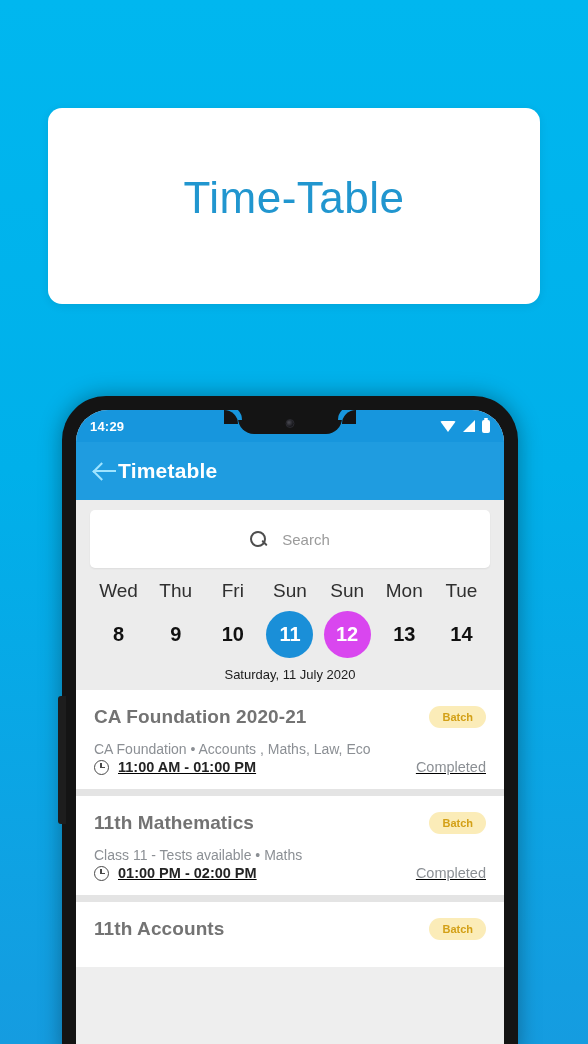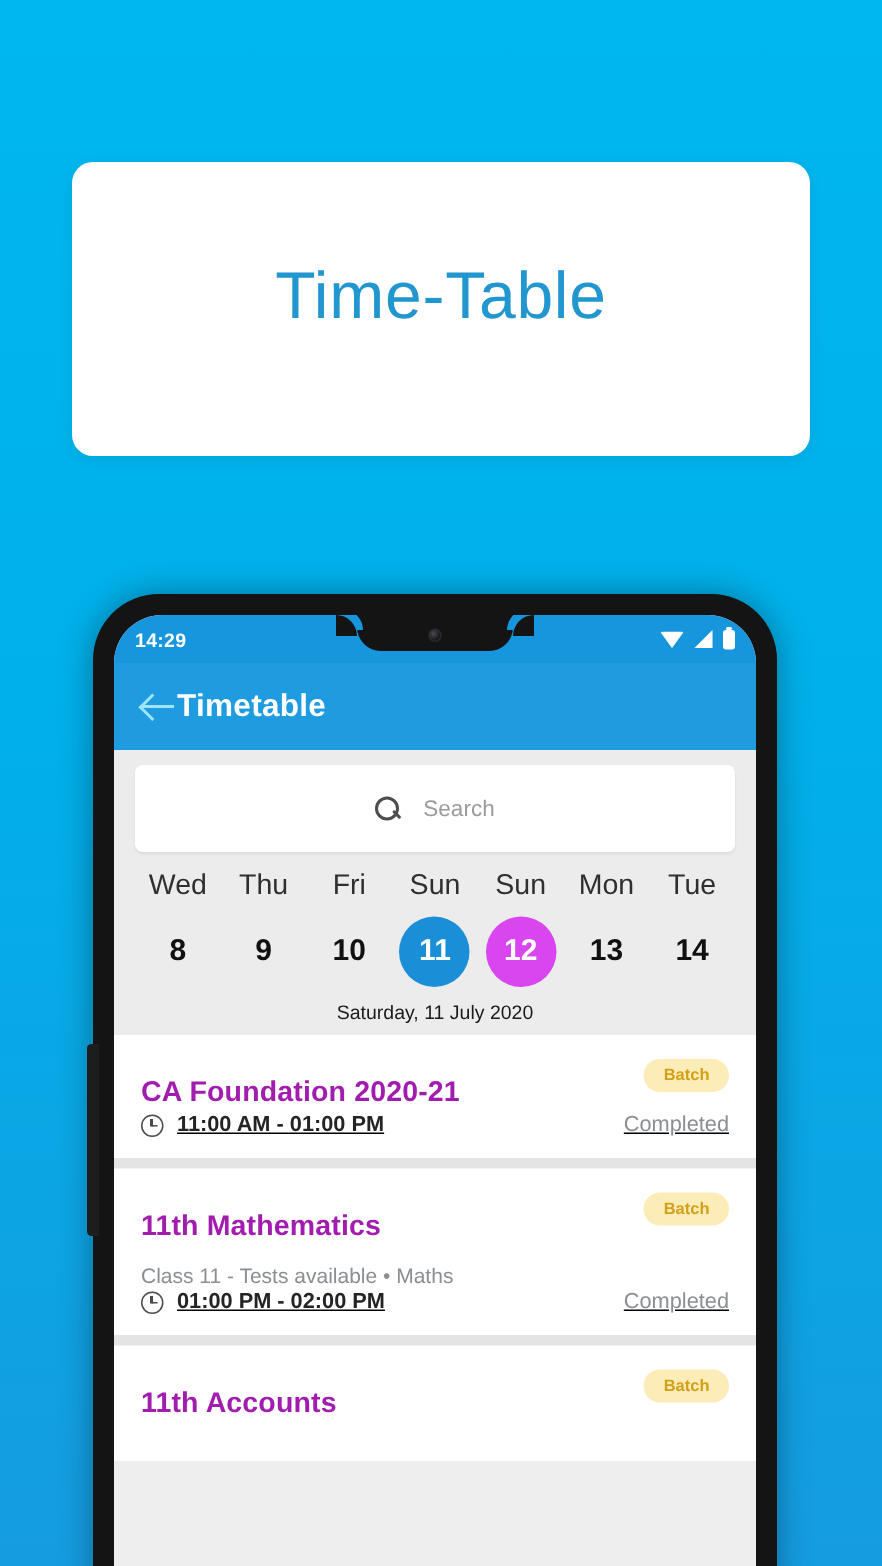--- a/index.html
+++ b/index.html
@@ -119,21 +119,21 @@
   .date-num.sel-blue{ background:#1a8fd8; color:#ffffff; }
   .date-num.sel-green{ background:#d946ef; color:#ffffff; }
   .fulldate{ text-align:center; font-size:13px; color:#1c1c1c; margin-top:9px; }
 
   
   .classlist{ background:#e4e4e4; }
   .class-card{
     background:#ffffff; padding:16px 18px 14px; margin-bottom:7px;
   }
   .card-row1{ display:flex; align-items:flex-start; justify-content:space-between; }
-  .card-title{ font-size:19px; font-weight:bold; color:#a21caf; letter-spacing:.1px;margin-top:12px; }
+  .card-title{ font-size:19px; font-weight:bold; color:#737373; letter-spacing:.1px; }
   .badge{
     background:#fbecb8; color:#d3a017; font-size:11px; font-weight:bold;
     padding:5px 13px; border-radius:11px; white-space:nowrap;
   }
   .card-sub{ font-size:14px; color:#8b8f94; margin-top:13px; }
   .card-row3{ display:flex; align-items:center; justify-content:space-between; margin-top:2px;text-decoration:underline; }
   .time-wrap{ display:flex; align-items:center; gap:9px; }
   .clock-icon{
     width:15px;height:15px;border:1.5px solid #4a4a4a;border-radius:50%;position:relative;
   }
@@ -215,20 +215,21 @@
       <div class="fulldate">Saturday, 11 July 2020</div>
     </div>
 
     <div class="classlist">
 
       <div class="class-card">
         <div class="card-row1">
           <div class="card-title">CA Foundation 2020-21</div>
           <div class="badge">Batch</div>
         </div>
+        <div class="card-sub">CA Foundation  •  Accounts , Maths, Law, Eco</div>
         <div class="card-row3">
           <div class="time-wrap">
             <span class="clock-icon"></span>
             <span class="card-time">11:00 AM - 01:00 PM</span>
           </div>
           <div class="card-status">Completed</div>
         </div>
       </div>
 
       <div class="class-card">

